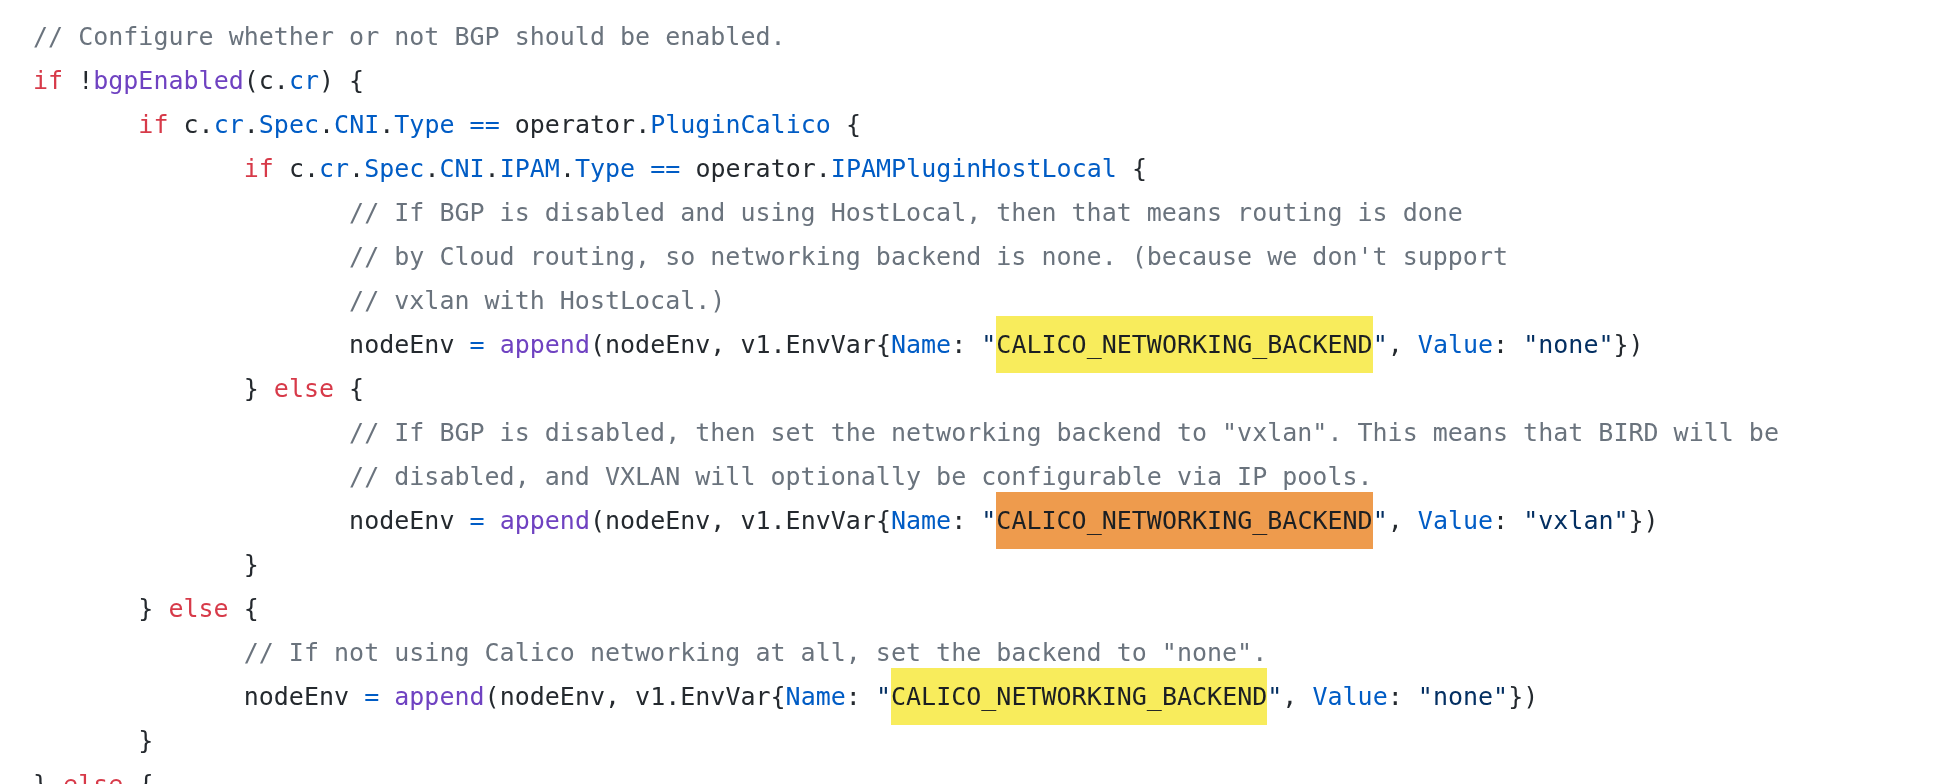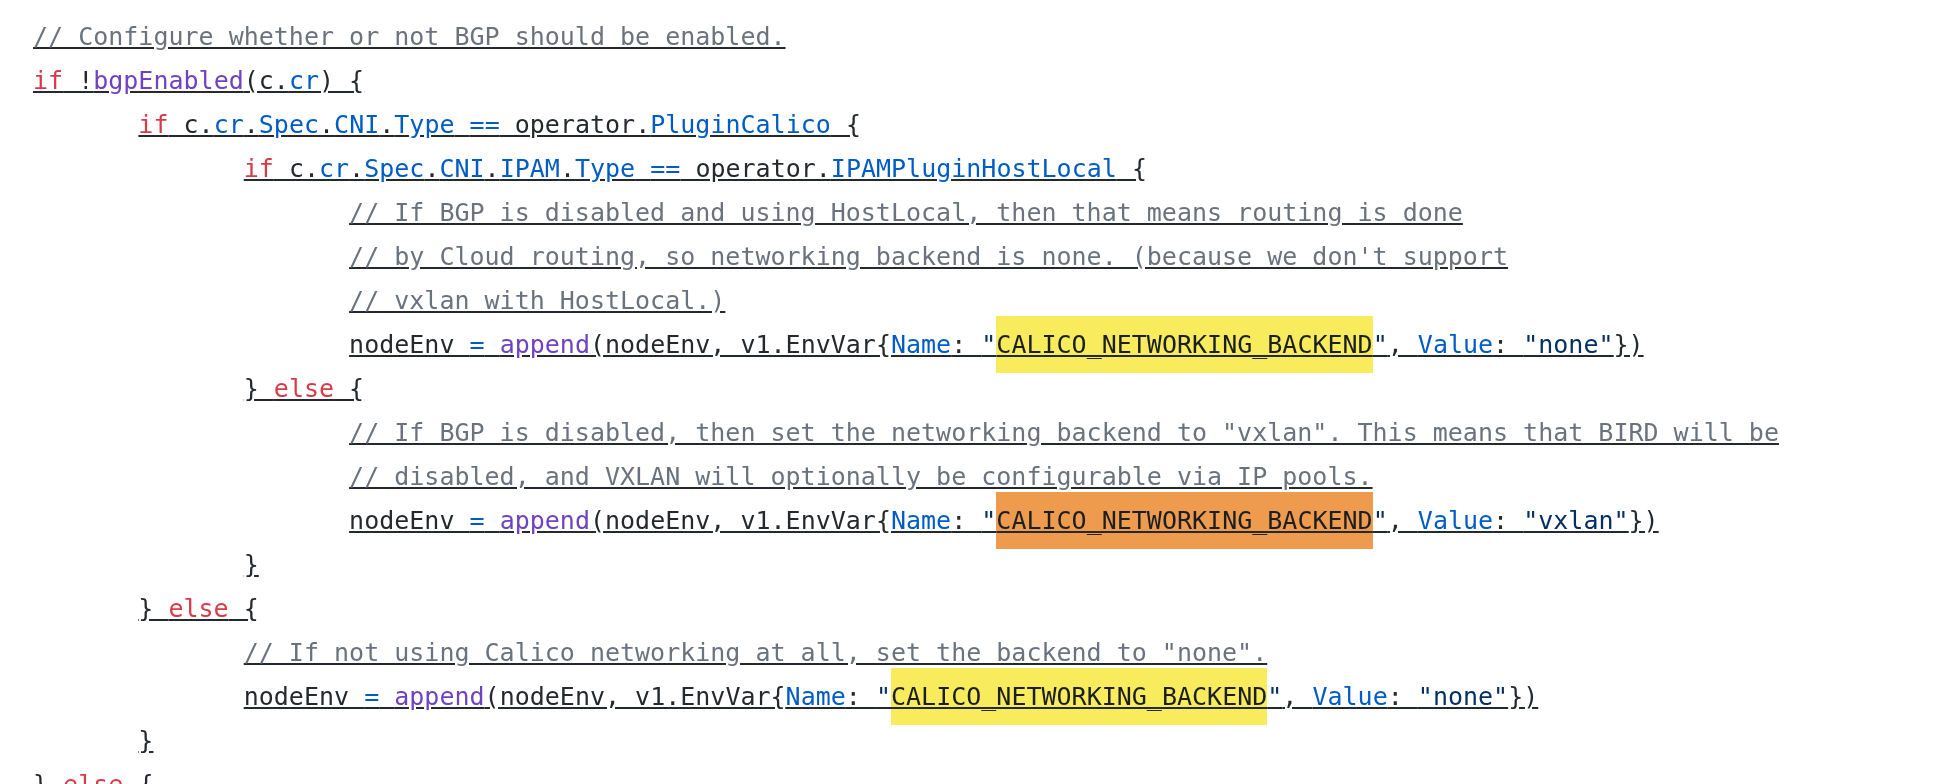--- a/index.html
+++ b/index.html
@@ -25,21 +25,20 @@
     font-size: 25px;
     line-height: 44px;
     white-space: pre;
     tab-size: 7;
     -moz-tab-size: 7;
     color: #24292e;
   }
   .code-line {
     height: 44px;
     white-space: pre;
-    text-decoration: underline;
   }
   .tok { white-space: pre; }
   .match {
     padding: 14px 0;
     text-align: right;
   }
 </style>
 </head>
 <body>
 

